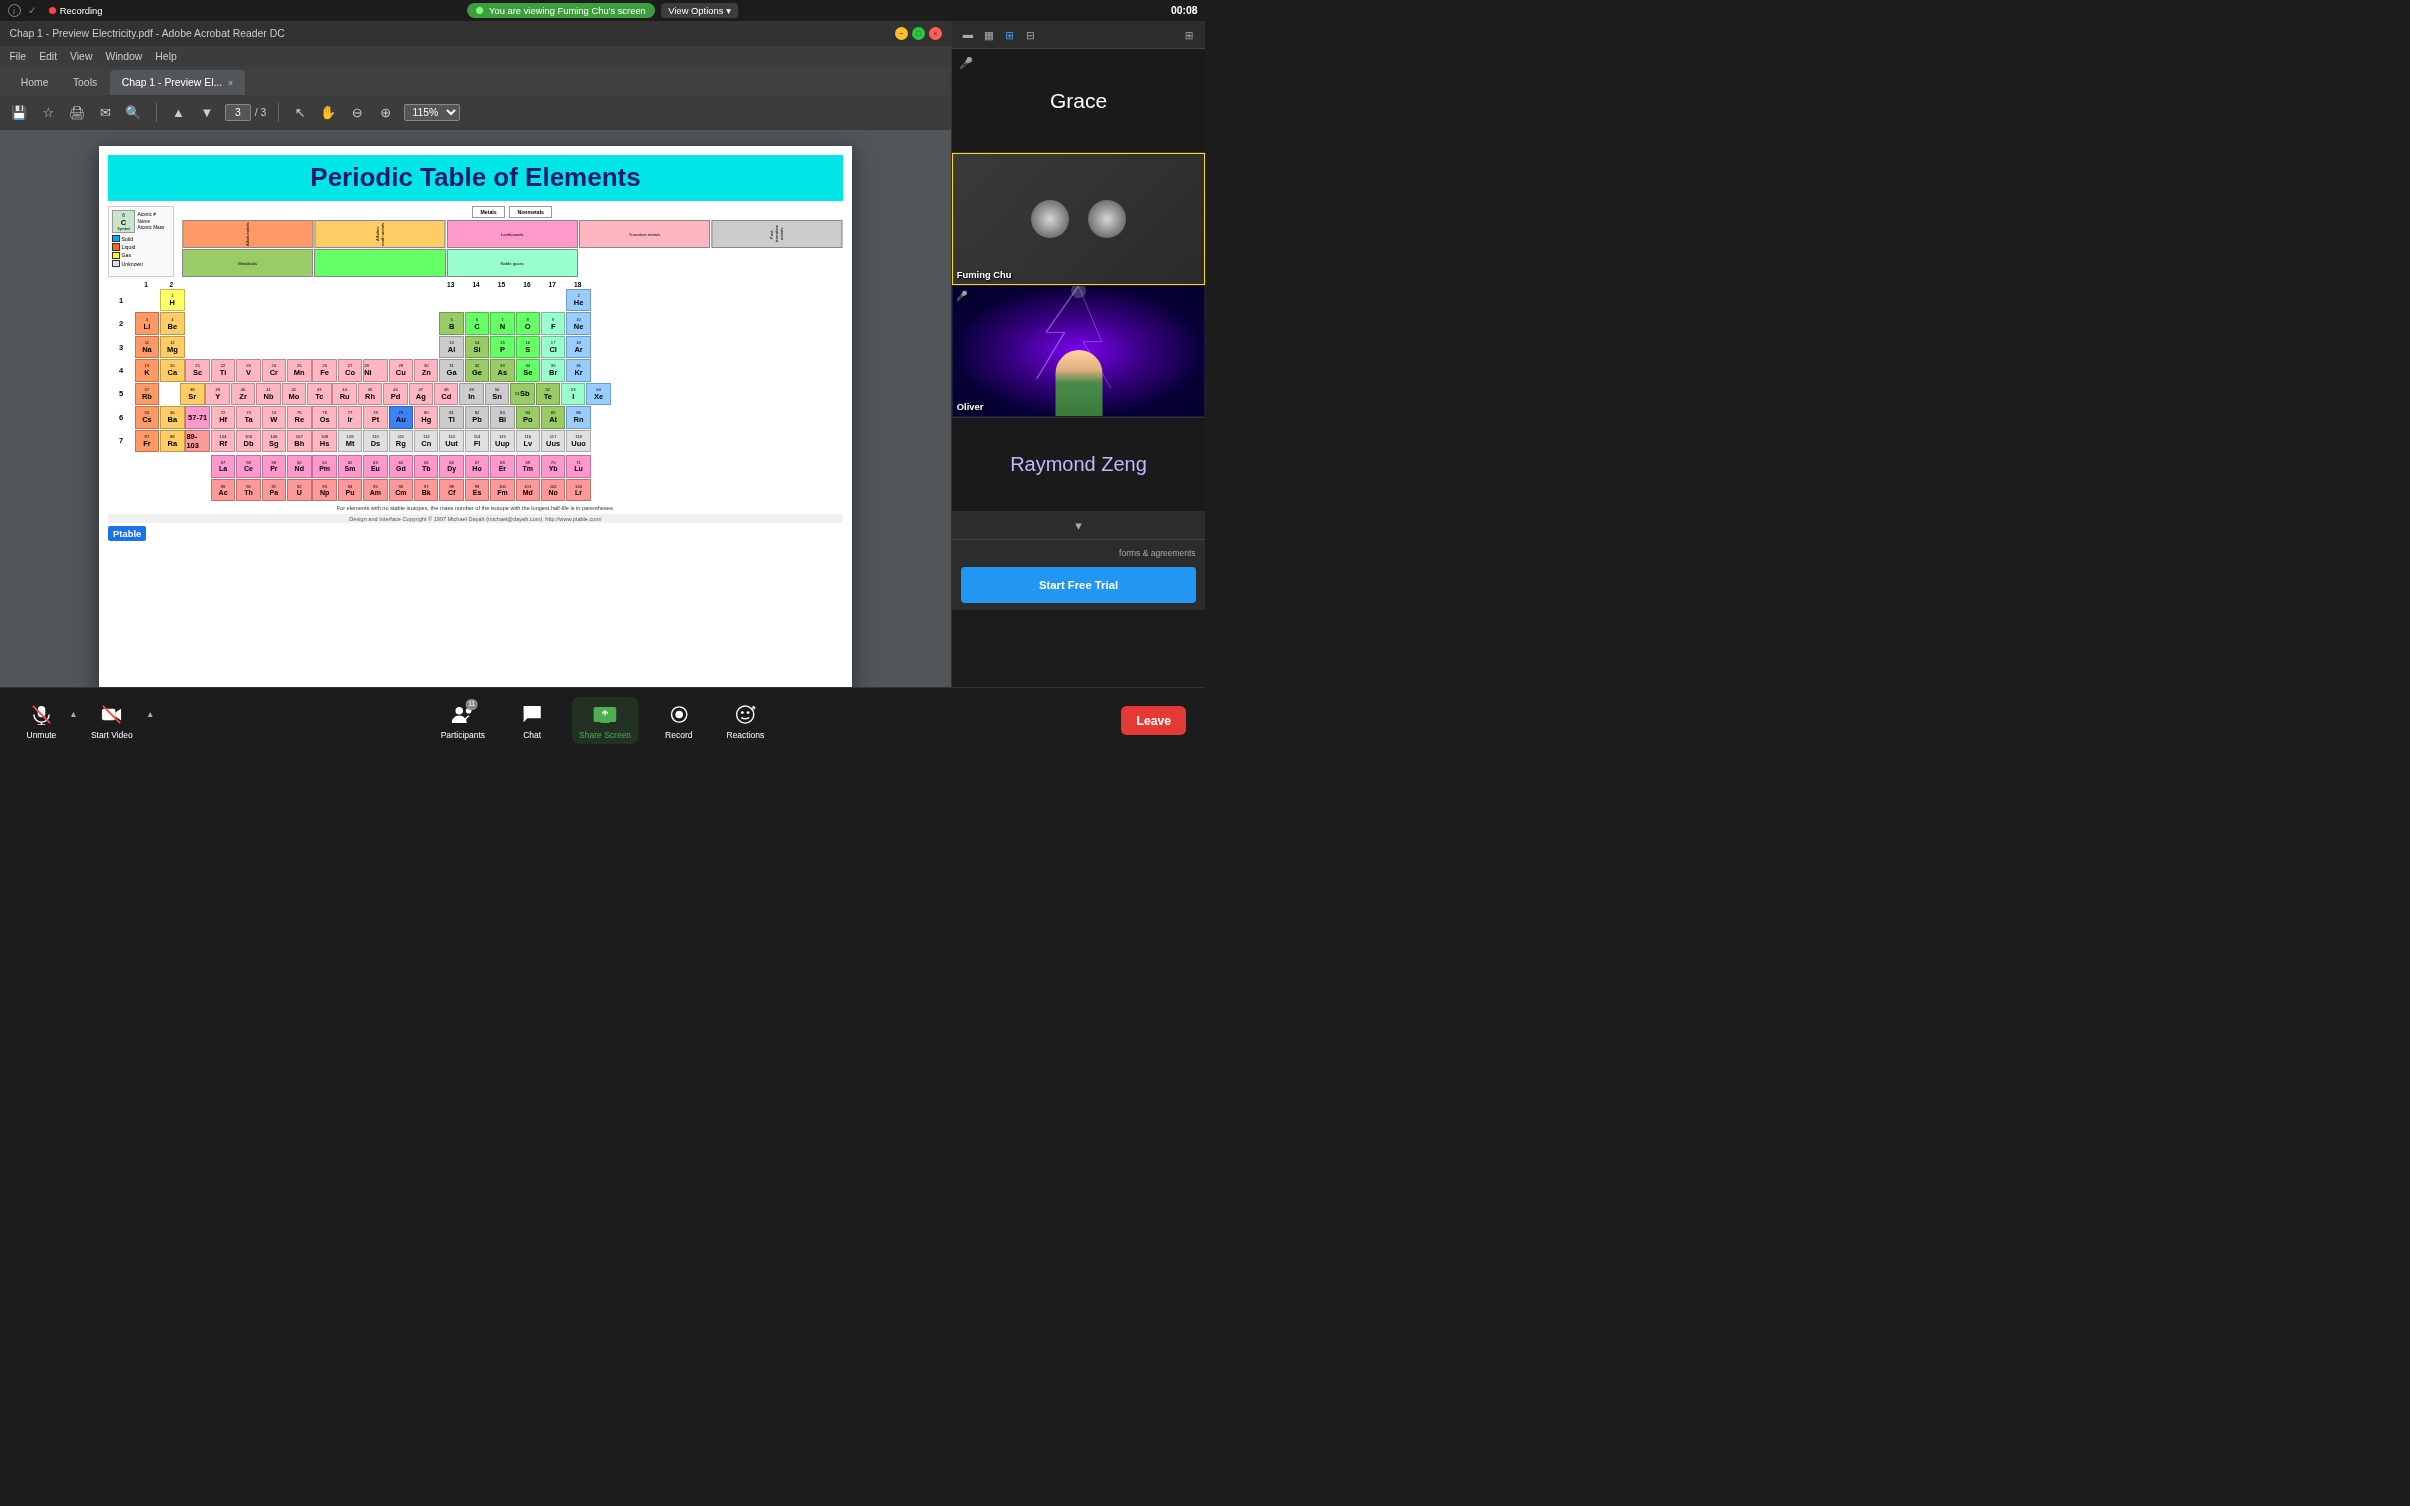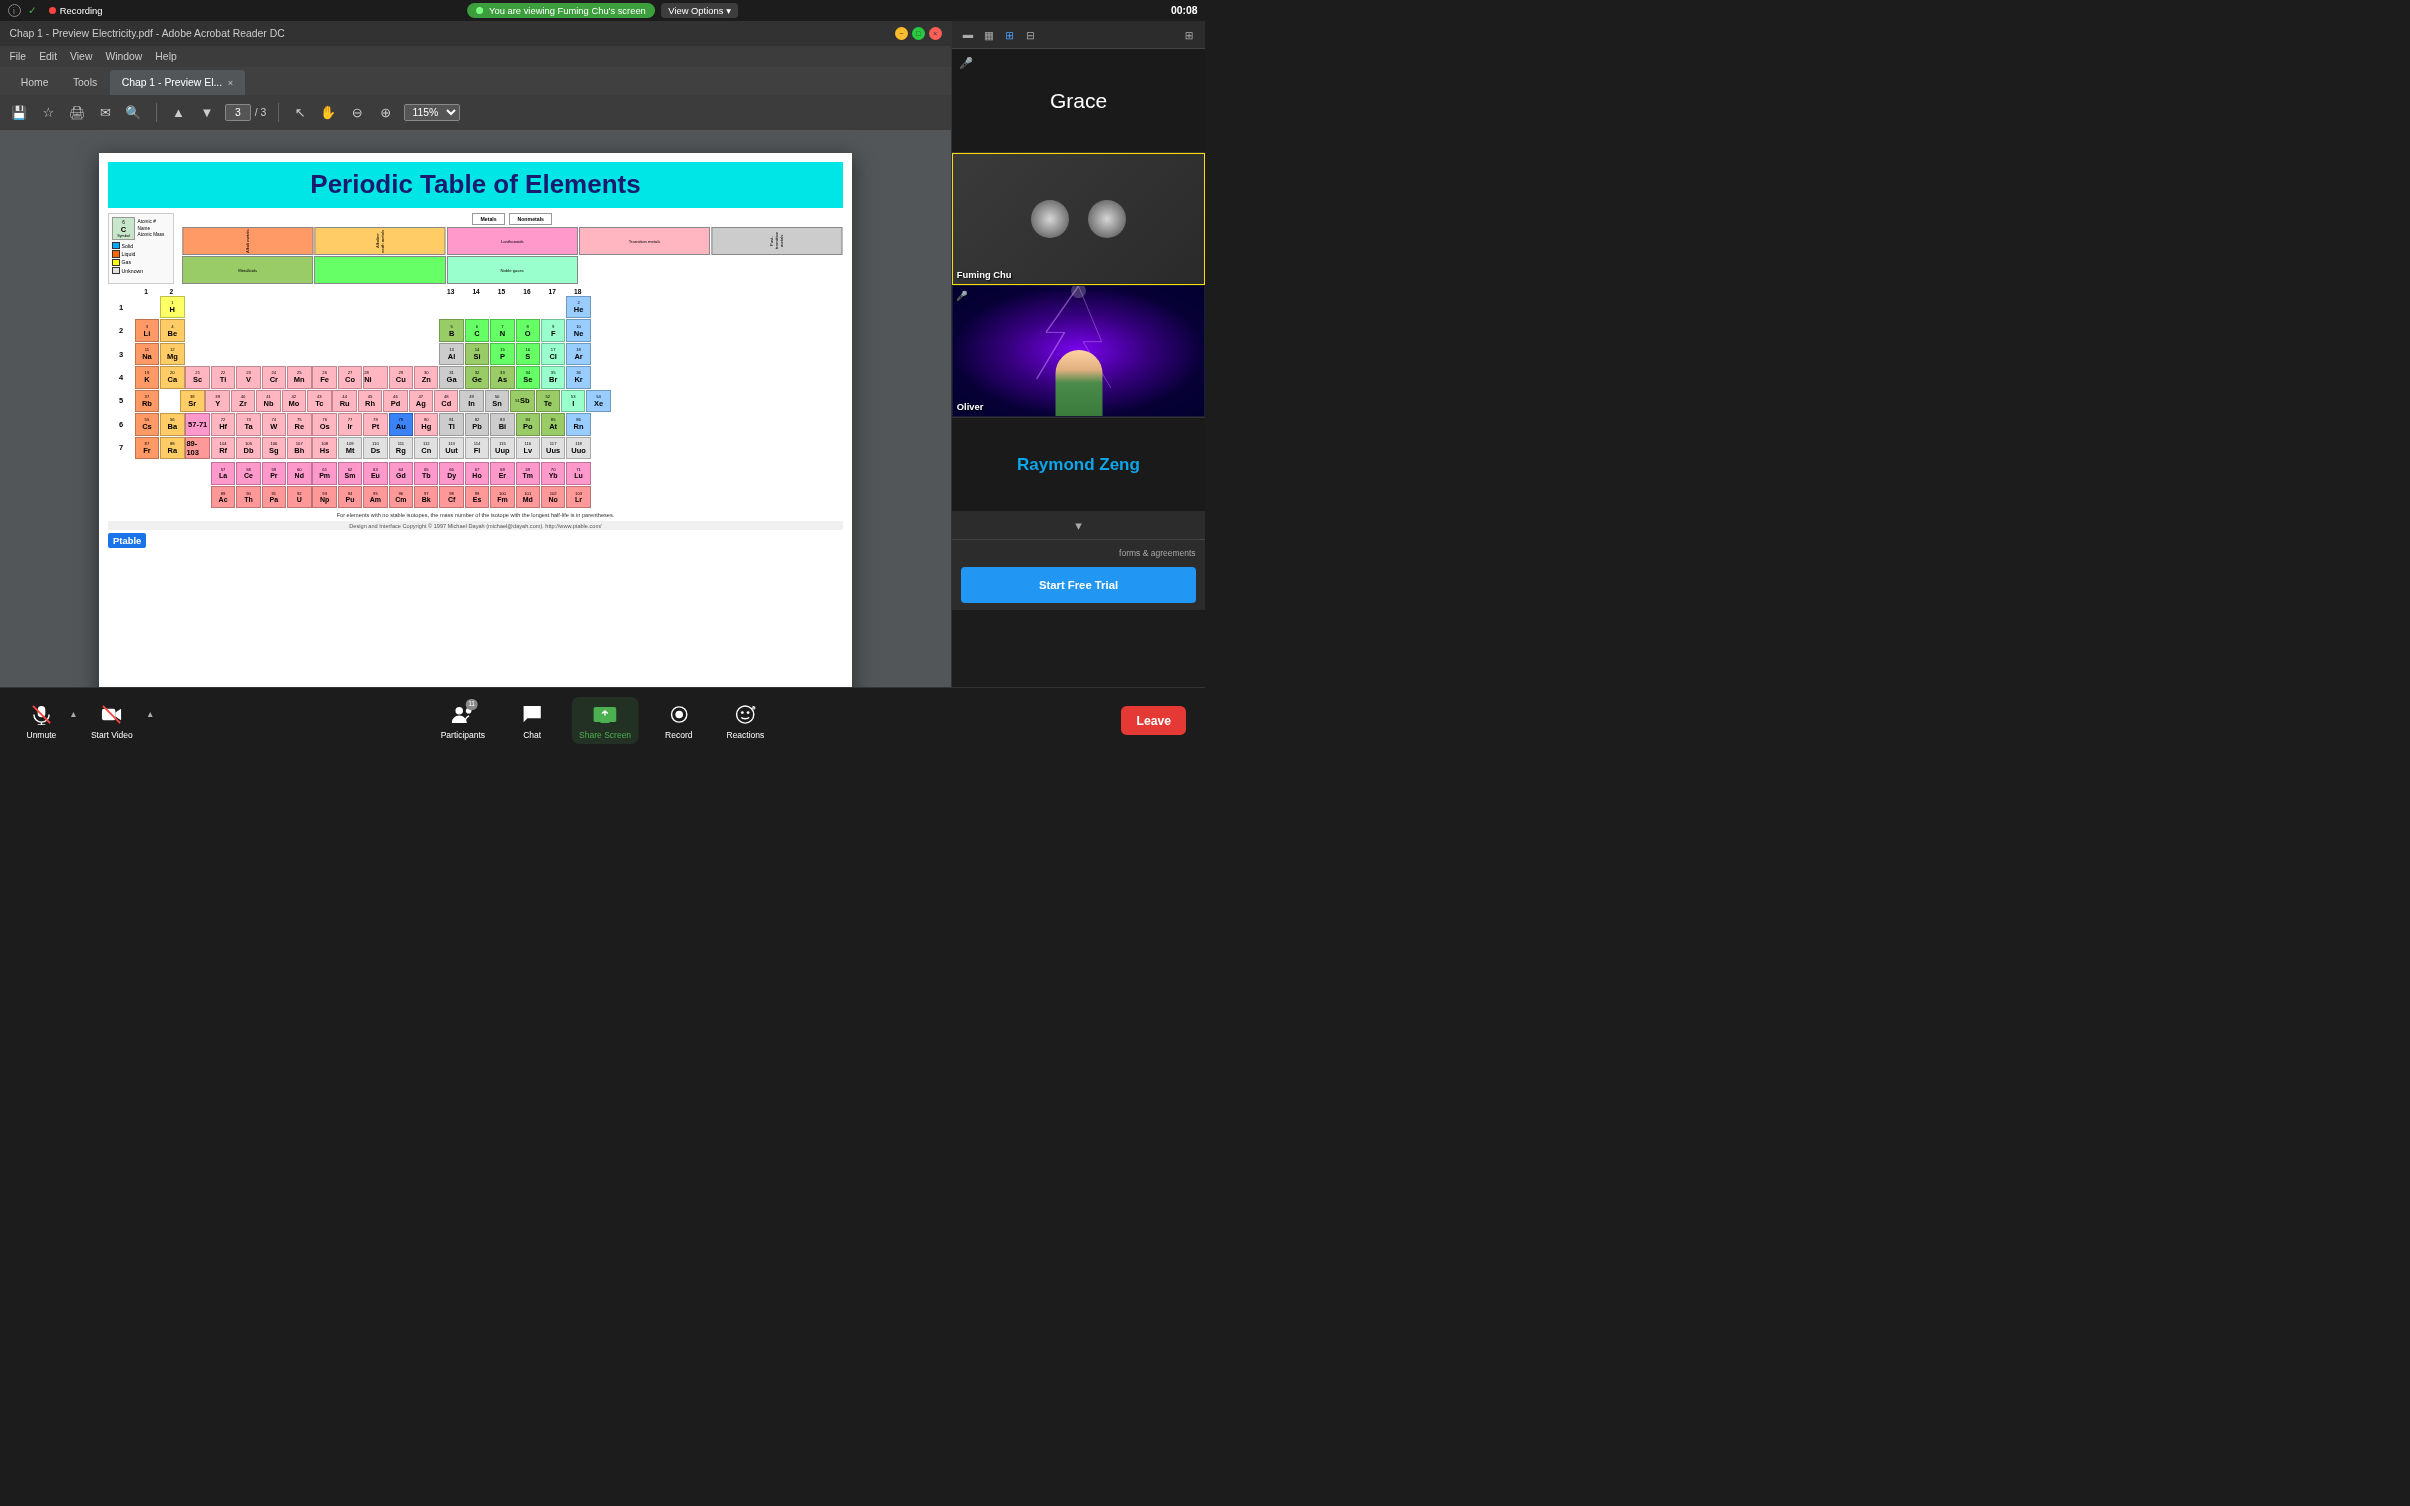--- a/index.html
+++ b/index.html
@@ -252,21 +252,21 @@
       height: 17px;
     }
 
     
     .pdf-content {
       flex: 1;
       overflow: hidden;
       display: flex;
       justify-content: center;
       align-items: flex-start;
-      padding: 22px;
+      padding: 15px;
       background: #525659;
     }
     .pdf-page {
       background: white;
       width: 753px;
       min-height: 546px;
       box-shadow: 0 3.8px 19px rgba(0,0,0,0.5);
       padding: 9.4px;
       overflow: hidden;
     }
@@ -415,23 +415,23 @@
     .raymond-card {
       height: 94px;
       background: #1a1a1a;
       display: flex;
       align-items: center;
       justify-content: center;
       position: relative;
       border-top: 0.9px solid #333;
     }
     .raymond-name {
-      color: #0ea5e9;
-      font-size: 17px;
-      font-weight: 700;
+      color: #c4b5fd;
+      font-size: 20px;
+      font-weight: 400;
     }
 
     
     .scroll-indicator {
       height: 28px;
       background: #2c2c2c;
       display: flex;
       align-items: center;
       justify-content: center;
     }

